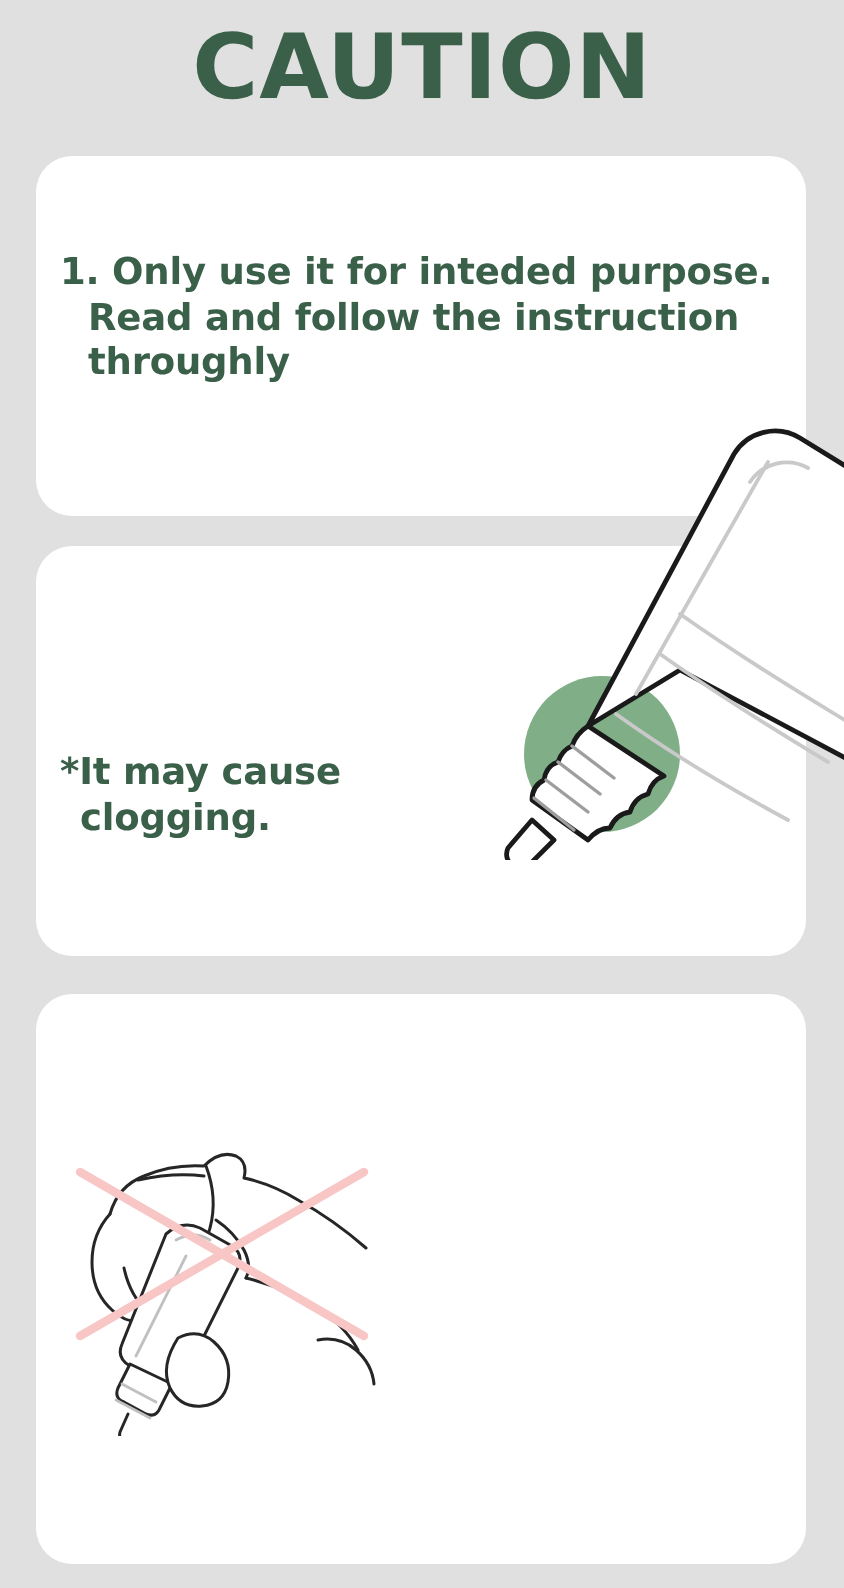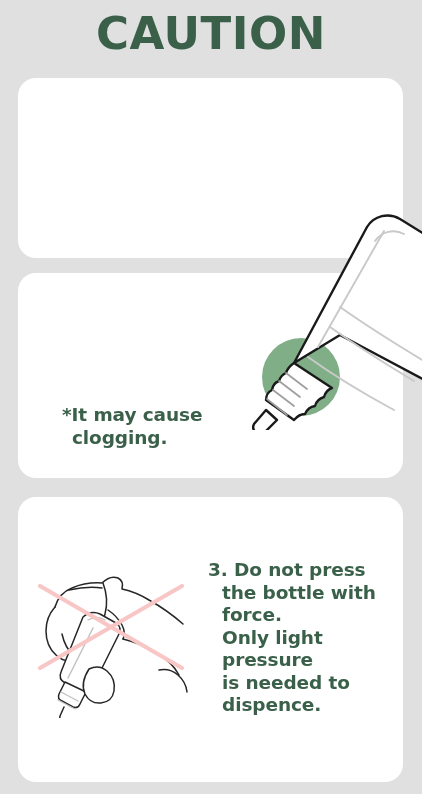--- a/index.html
+++ b/index.html
@@ -70,25 +70,24 @@
   #text-card-2 {
     left: 30px;
     top: 303px;
     width: 280px;
     text-indent: -14px;
     padding-left: 14px;
   }
 
   #text-card-2-note {
     left: 30px;
-    top: 404px;
+    top: 376px;
     width: 230px;
     text-indent: -10px;
     padding-left: 10px;
-    margin-left: 32px;
   }
 
   #text-card-3 {
     left: 208px;
     top: 559px;
     width: 190px;
     text-indent: -14px;
     padding-left: 14px;
   }
 
@@ -113,20 +112,23 @@
   }
 </style>
 </head>
 <body>
 
 <div class="page">
 
   <div class="title">CAUTION</div>
 
   <div class="card" id="card-1"></div>
+  <div class="body-text" id="text-card-1">1. Only use it for inteded purpose.
+Read and follow the instruction
+throughly</div>
 
   <div class="card" id="card-2"></div>
   <div class="body-text" id="text-card-2-note">*It may cause
 clogging.</div>
 
   <svg class="illus" id="bottle-illustration" viewBox="0 0 178 245" width="178" height="245">
 
     <circle cx="57" cy="192" r="39" fill="#80ae87"></circle>
 
     <g fill="#ffffff" stroke="#1a1a1a" stroke-width="2.4" stroke-linejoin="round" stroke-linecap="round">
@@ -171,27 +173,20 @@
     <g fill="#ffffff" stroke="#1a1a1a" stroke-width="2.4" stroke-linejoin="round" stroke-linecap="round">
       <path d="M 22 225
                l -12 14
                a 7 7 0 0 0 10 9
                l 13 -13
                Z"></path>
     </g>
   </svg>
 
   <div class="card" id="card-3"></div>
-  <div class="body-text" id="text-card-3">3. Do not press
-the bottle with
-force.
-Only light
-pressure
-is needed to
-dispence.</div>
 
   <svg class="illus" id="hand-illustration" viewBox="0 0 185 170" width="185" height="170">
 
     <g fill="none" stroke="#262626" stroke-width="1.5" stroke-linejoin="round" stroke-linecap="round">
 
       <path d="M 33 59
                q 4 -14 17 -19
                q 14 -6 30 -5
                q 8 -8 16 -5
                q 6 3 4 11

